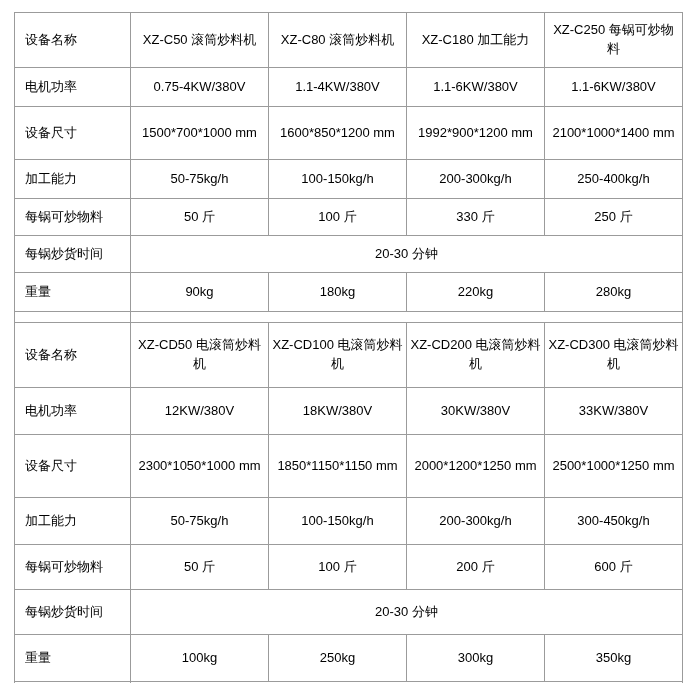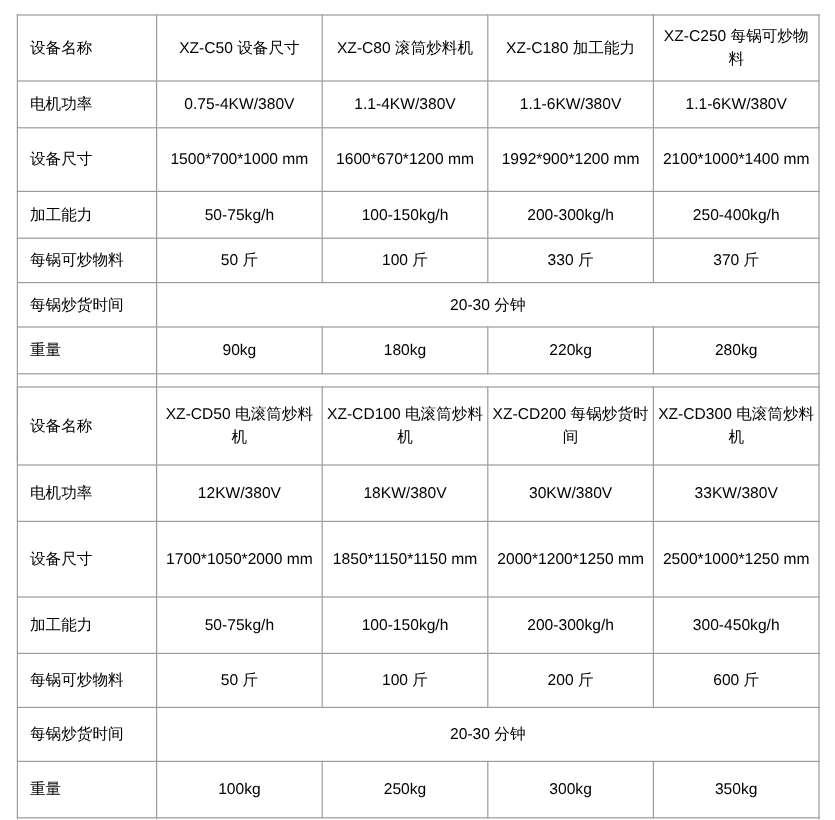--- a/index.html
+++ b/index.html
@@ -93,52 +93,52 @@
     <colgroup>
       <col class="c0">
         <col class="c1">
         <col class="c2">
         <col class="c3">
         <col class="c4">
     </colgroup>
     <tbody>
       <tr class="r-name">
         <td class="label">设备名称</td>
-        <td>XZ-C50 设备尺寸</td>
+        <td>XZ-C50 滚筒炒料机</td>
         <td>XZ-C80 滚筒炒料机</td>
         <td>XZ-C180 加工能力</td>
         <td>XZ-C250 每锅可炒物料</td>
       </tr>
       <tr class="r-power">
         <td class="label">电机功率</td>
         <td>0.75-4KW/380V</td>
         <td>1.1-4KW/380V</td>
         <td>1.1-6KW/380V</td>
         <td>1.1-6KW/380V</td>
       </tr>
       <tr class="r-size">
         <td class="label">设备尺寸</td>
         <td>1500*700*1000 mm</td>
-        <td>1600*670*1200 mm</td>
+        <td>1600*850*1200 mm</td>
         <td>1992*900*1200 mm</td>
         <td>2100*1000*1400 mm</td>
       </tr>
       <tr class="r-cap">
         <td class="label">加工能力</td>
         <td>50-75kg/h</td>
         <td>100-150kg/h</td>
         <td>200-300kg/h</td>
         <td>250-400kg/h</td>
       </tr>
       <tr class="r-mat">
         <td class="label">每锅可炒物料</td>
         <td>50 斤</td>
         <td>100 斤</td>
         <td>330 斤</td>
-        <td>370 斤</td>
+        <td>250 斤</td>
       </tr>
       <tr class="r-time">
         <td class="label">每锅炒货时间</td>
         <td colspan="4">20-30 分钟</td>
       </tr>
       <tr class="r-weight">
         <td class="label">重量</td>
         <td>90kg</td>
         <td>180kg</td>
         <td>220kg</td>
@@ -161,33 +161,33 @@
         <col class="c1">
         <col class="c2">
         <col class="c3">
         <col class="c4">
     </colgroup>
     <tbody>
       <tr class="r-name">
         <td class="label">设备名称</td>
         <td>XZ-CD50 电滚筒炒料机</td>
         <td>XZ-CD100 电滚筒炒料机</td>
-        <td>XZ-CD200 每锅炒货时间</td>
+        <td>XZ-CD200 电滚筒炒料机</td>
         <td>XZ-CD300 电滚筒炒料机</td>
       </tr>
       <tr class="r-power">
         <td class="label">电机功率</td>
         <td>12KW/380V</td>
         <td>18KW/380V</td>
         <td>30KW/380V</td>
         <td>33KW/380V</td>
       </tr>
       <tr class="r-size">
         <td class="label">设备尺寸</td>
-        <td>1700*1050*2000 mm</td>
+        <td>2300*1050*1000 mm</td>
         <td>1850*1150*1150 mm</td>
         <td>2000*1200*1250 mm</td>
         <td>2500*1000*1250 mm</td>
       </tr>
       <tr class="r-cap">
         <td class="label">加工能力</td>
         <td>50-75kg/h</td>
         <td>100-150kg/h</td>
         <td>200-300kg/h</td>
         <td>300-450kg/h</td>

